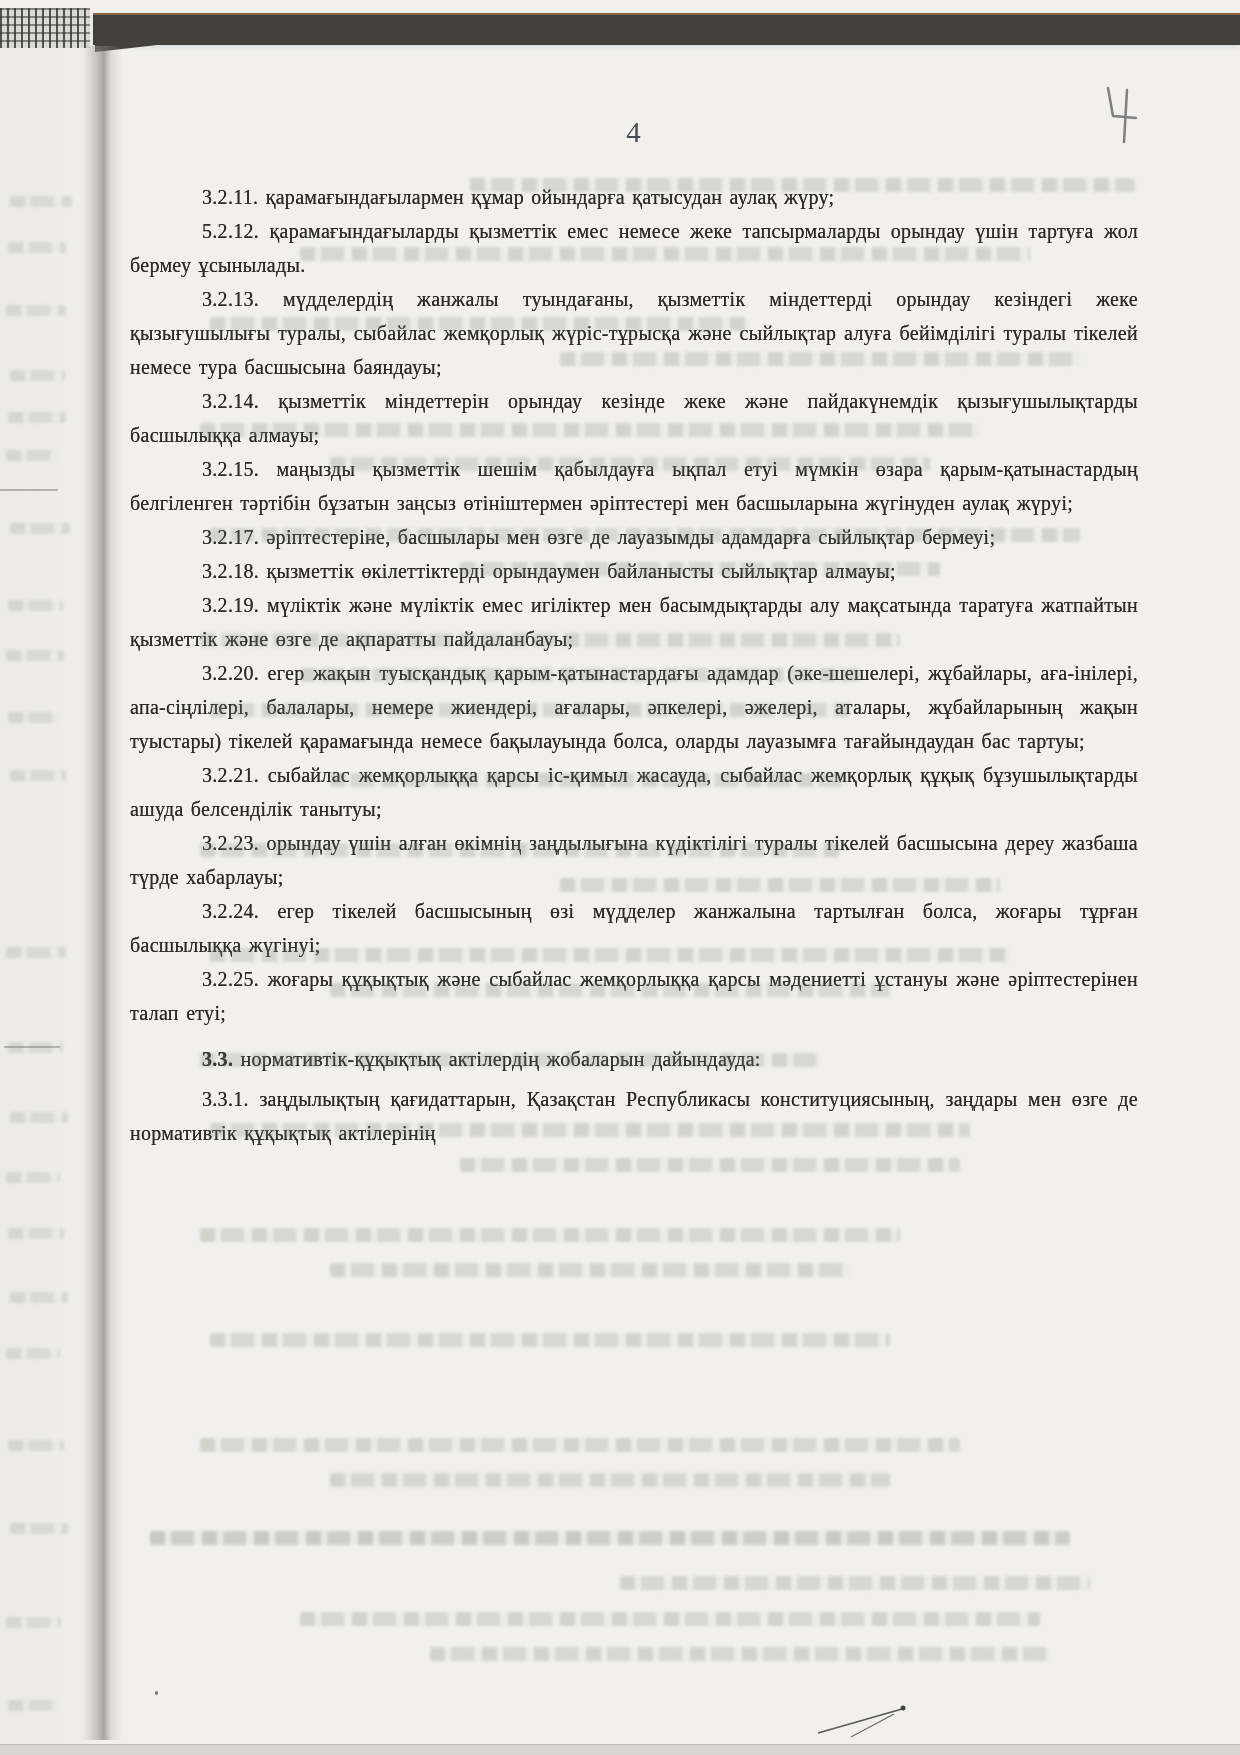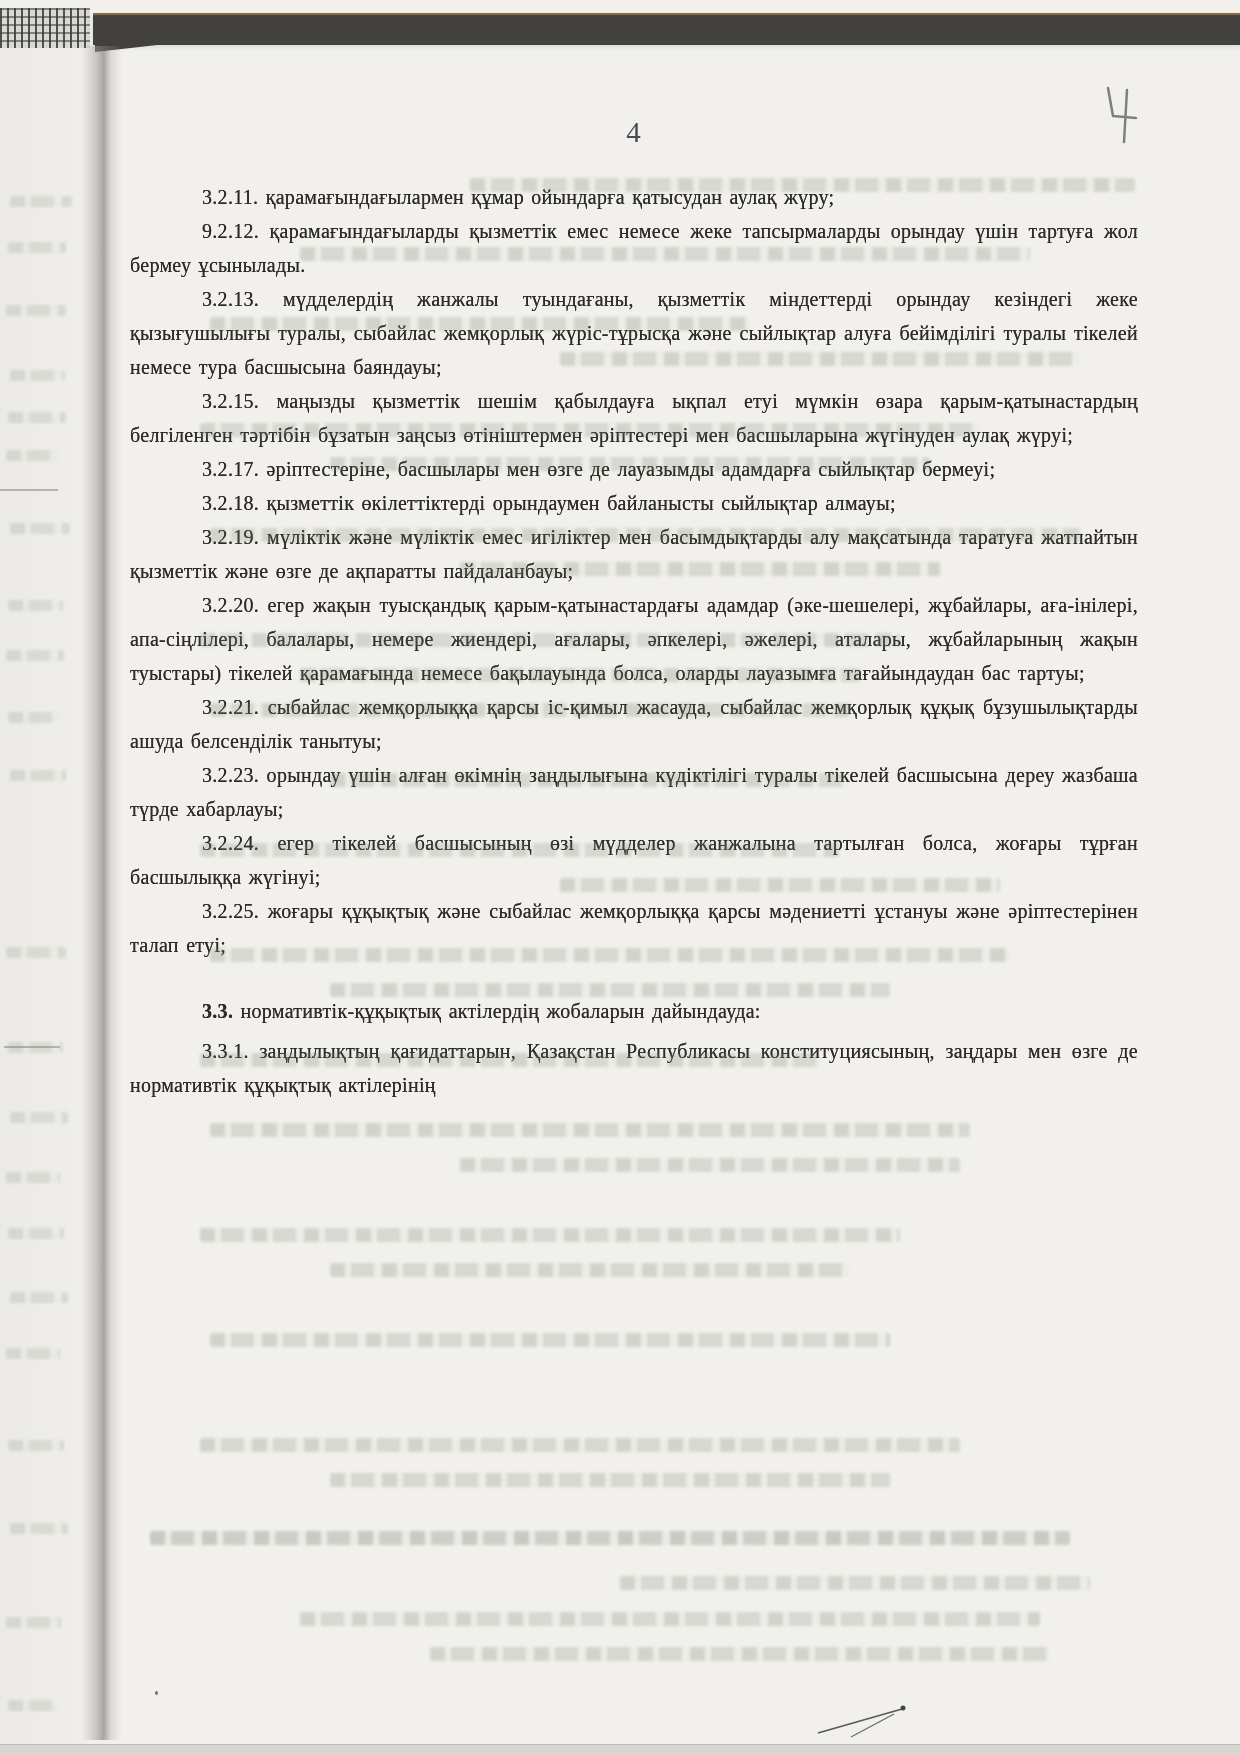--- a/index.html
+++ b/index.html
@@ -28,21 +28,21 @@
   
   .page-number{position:absolute;left:14px;top:116px;width:1240px;text-align:center;
     font-size:29px;color:#474b52;letter-spacing:1px;}
   .hw4{position:absolute;left:1090px;top:75px;width:70px;height:80px;}
   
   .text-block{position:absolute;left:130px;top:180px;width:1008px;
     font-size:20px;line-height:34px;color:#2c2b26;text-align:justify;
     letter-spacing:.3px;word-spacing:2px;
     text-shadow:0 0 .5px rgba(44,43,38,.9);}
   .para{margin:0;text-indent:72px;}
-  .para.spaced{margin-top:32px;}
+  .para.spaced{margin-top:12px;}
   .para.after-section{margin-top:6px;}
   .para.bold-num .num{font-weight:bold;}
   
   .ghost{position:absolute;height:14px;border-radius:3px;opacity:.7;filter:blur(1.5px);
     background:repeating-linear-gradient(90deg,rgba(124,136,117,.38) 0 15px,
       rgba(124,136,117,.06) 15px 21px,rgba(124,136,117,.33) 21px 44px,
       rgba(124,136,117,.05) 44px 52px);}
   .ghost.m{height:11px;opacity:.55;}
   .ghost.strong{opacity:.95;}
   .dash{position:absolute;height:2px;background:rgba(110,110,105,.45);}
@@ -64,22 +64,23 @@
 
   <div class="hw4" aria-label="4">
     <svg width="70" height="80" viewBox="1090 75 70 80">
       <polyline points="1108,88 1113,116 1136,118" fill="none" stroke="#7f7f82" stroke-width="2.5" stroke-linecap="round" stroke-linejoin="round"></polyline>
       <line x1="1127" y1="90" x2="1124" y2="142" stroke="#7f7f82" stroke-width="2.5" stroke-linecap="round"></line>
     </svg>
   </div>
 
   <div class="text-block">
     <p class="para"><span class="num">3.2.11.</span> <span>қарамағындағылармен құмар ойындарға қатысудан аулақ жүру;</span></p>
-    <p class="para"><span class="num">9.2.12.</span> <span>қарамағындағыларды қызметтік емес немесе жеке тапсырмаларды орындау үшін тартуға жол бермеу ұсынылады.</span></p>
+    <p class="para"><span class="num">5.2.12.</span> <span>қарамағындағыларды қызметтік емес немесе жеке тапсырмаларды орындау үшін тартуға жол бермеу ұсынылады.</span></p>
     <p class="para"><span class="num">3.2.13.</span> <span>мүдделердің жанжалы туындағаны, қызметтік міндеттерді орындау кезіндегі жеке қызығушылығы туралы, сыбайлас жемқорлық жүріс-тұрысқа және сыйлықтар алуға бейімділігі туралы тікелей немесе тура басшысына баяндауы;</span></p>
+    <p class="para"><span class="num">3.2.14.</span> <span>қызметтік міндеттерін орындау кезінде жеке және пайдакүнемдік қызығушылықтарды басшылыққа алмауы;</span></p>
     <p class="para"><span class="num">3.2.15.</span> <span>маңызды қызметтік шешім қабылдауға ықпал етуі мүмкін өзара қарым-қатынастардың белгіленген тәртібін бұзатын заңсыз өтініштермен әріптестері мен басшыларына жүгінуден аулақ жүруі;</span></p>
     <p class="para"><span class="num">3.2.17.</span> <span>әріптестеріне, басшылары мен өзге де лауазымды адамдарға сыйлықтар бермеуі;</span></p>
     <p class="para"><span class="num">3.2.18.</span> <span>қызметтік өкілеттіктерді орындаумен байланысты сыйлықтар алмауы;</span></p>
     <p class="para"><span class="num">3.2.19.</span> <span>мүліктік және мүліктік емес игіліктер мен басымдықтарды алу мақсатында таратуға жатпайтын қызметтік және өзге де ақпаратты пайдаланбауы;</span></p>
     <p class="para"><span class="num">3.2.20.</span> <span>егер жақын туысқандық қарым-қатынастардағы адамдар (әке-шешелері, жұбайлары, аға-інілері, апа-сіңлілері, балалары, немере жиендері, ағалары, әпкелері, әжелері, аталары, жұбайларының жақын туыстары) тікелей қарамағында немесе бақылауында болса, оларды лауазымға тағайындаудан бас тартуы;</span></p>
     <p class="para"><span class="num">3.2.21.</span> <span>сыбайлас жемқорлыққа қарсы іс-қимыл жасауда, сыбайлас жемқорлық құқық бұзушылықтарды ашуда белсенділік танытуы;</span></p>
     <p class="para"><span class="num">3.2.23.</span> <span>орындау үшін алған өкімнің заңдылығына күдіктілігі туралы тікелей басшысына дереу жазбаша түрде хабарлауы;</span></p>
     <p class="para"><span class="num">3.2.24.</span> <span>егер тікелей басшысының өзі мүдделер жанжалына тартылған болса, жоғары тұрған басшылыққа жүгінуі;</span></p>
     <p class="para"><span class="num">3.2.25.</span> <span>жоғары құқықтық және сыбайлас жемқорлыққа қарсы мәдениетті ұстануы және әріптестерінен талап етуі;</span></p>
     <p class="para spaced bold-num"><span class="num">3.3.</span> <span>нормативтік-құқықтық актілердің жобаларын дайындауда:</span></p>

